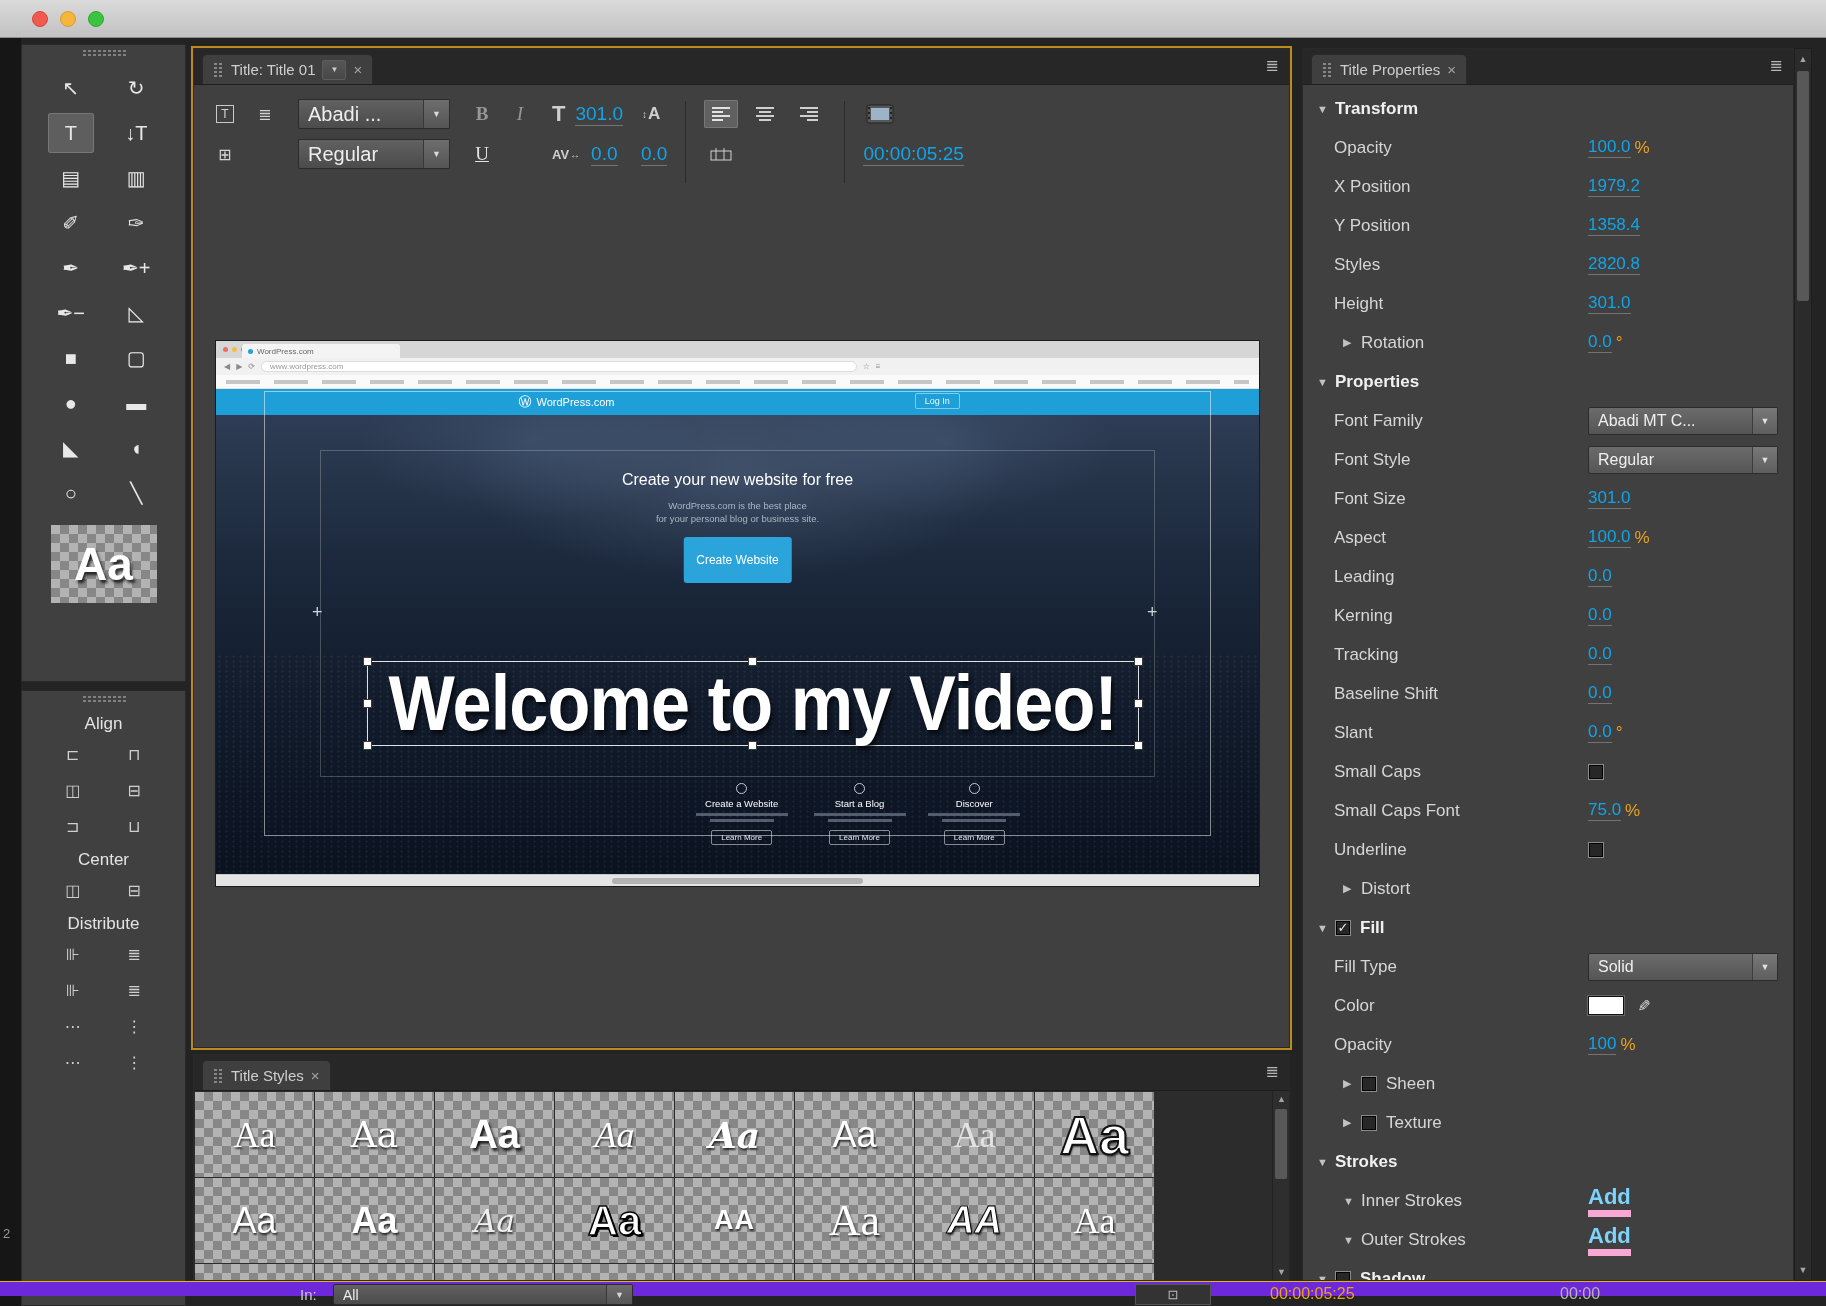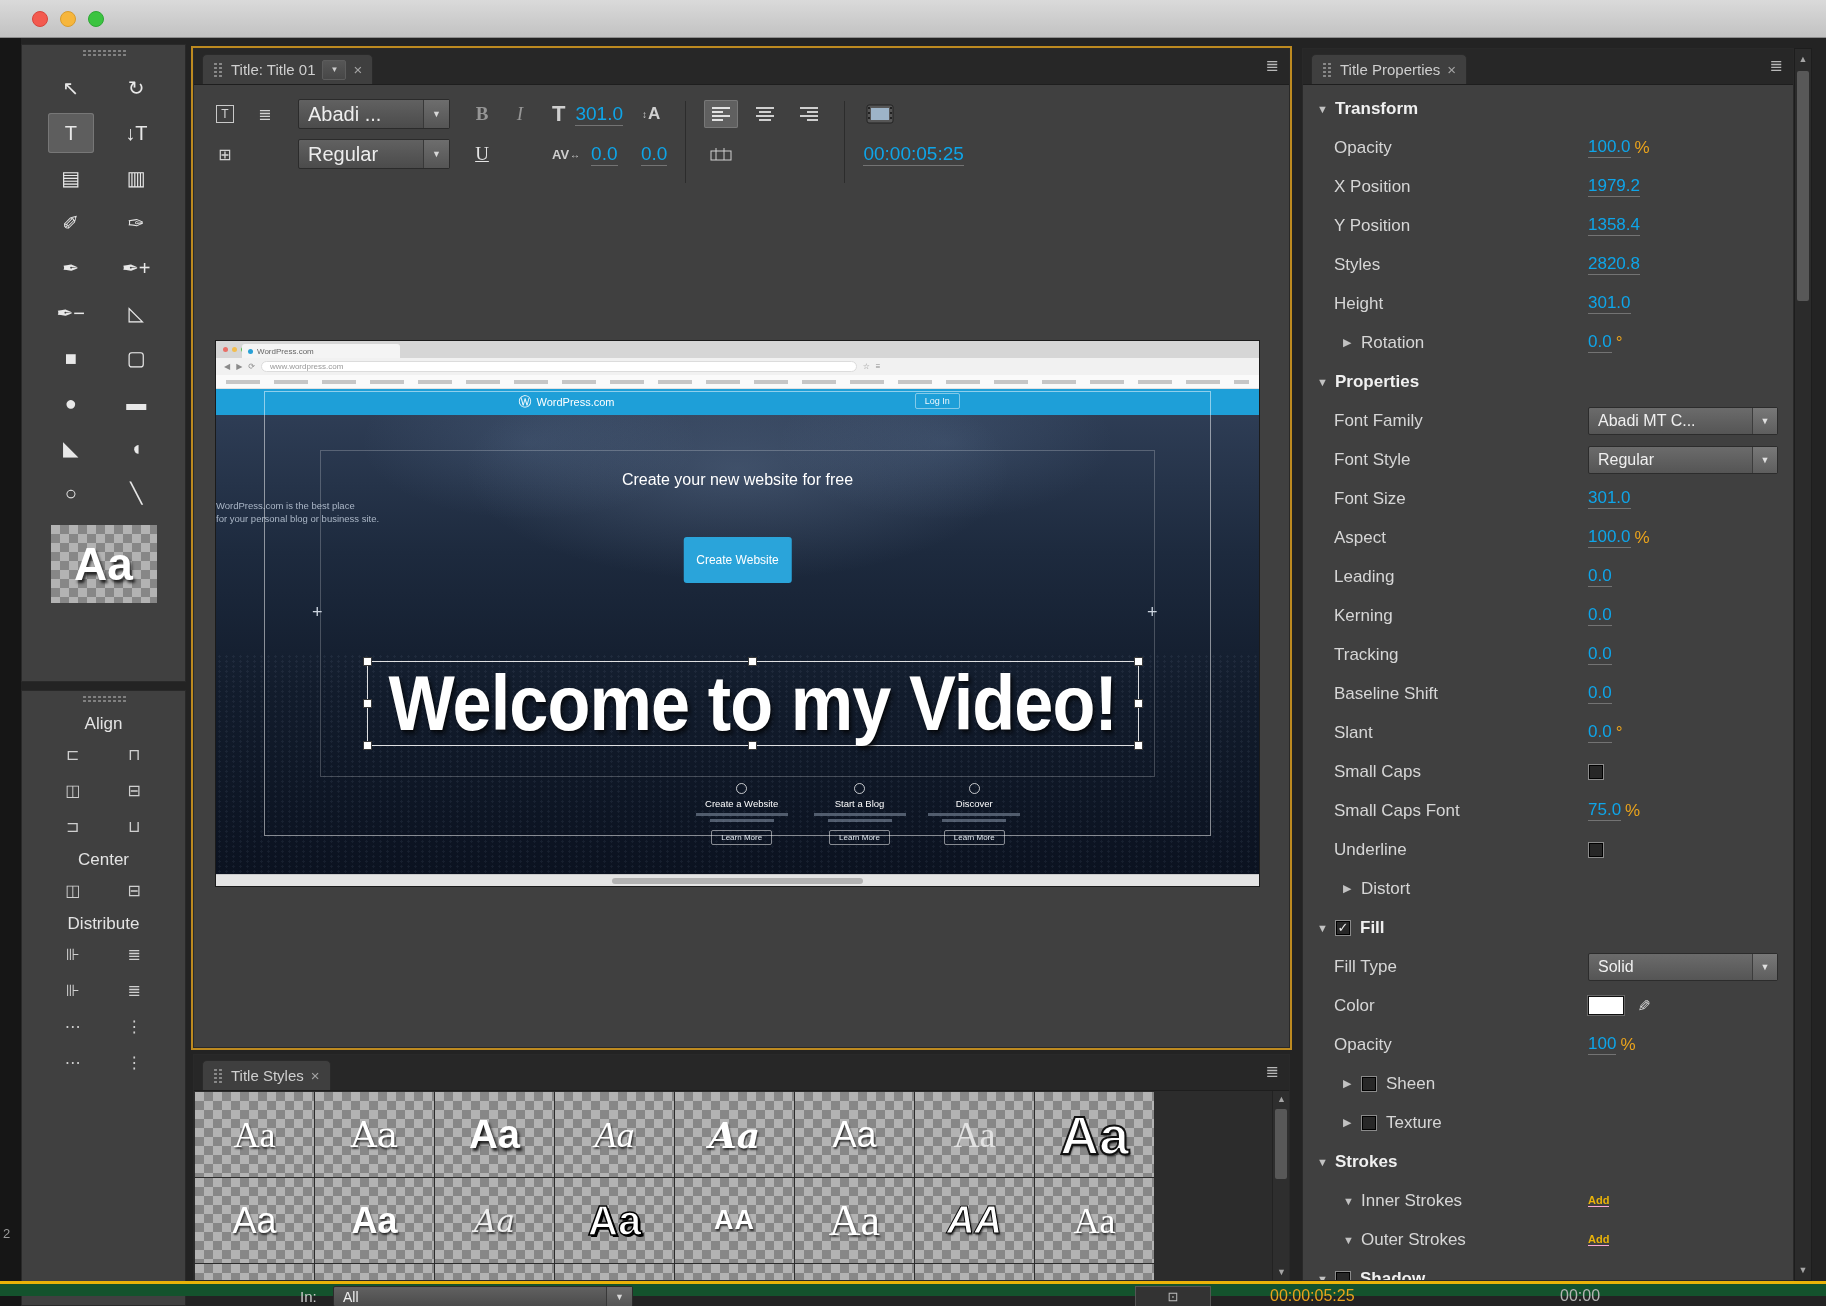--- a/index.html
+++ b/index.html
@@ -106,21 +106,21 @@
   .page-body{position:absolute;left:0;right:0;top:74px;bottom:12px;
     background:
       radial-gradient(ellipse 420px 170px at 50% 12%,rgba(150,175,210,.22),transparent 65%),
       radial-gradient(ellipse 240px 110px at 30% 6%,rgba(130,160,200,.15),transparent 70%),
       radial-gradient(ellipse 240px 110px at 70% 6%,rgba(130,160,200,.15),transparent 70%),
       linear-gradient(180deg,#2e3d55 0%,#1d2a3e 30%,#121c2c 60%,#0b1220 100%);}
   .page-body::after{content:"";position:absolute;left:0;right:0;top:52%;bottom:0;
     background-image:radial-gradient(circle,rgba(180,200,230,.3) 1px,transparent 1.4px);
     background-size:7px 5px;opacity:.22;}
   .hero-title{position:absolute;top:56px;width:100%;text-align:center;color:#fff;font-size:16px;}
-  .hero-sub{position:absolute;top:84px;width:100%;color:#aab6c6;font-size:9.5px;line-height:13px;}
+  .hero-sub{position:absolute;top:84px;width:100%;text-align:center;color:#aab6c6;font-size:9.5px;line-height:13px;}
   .hero-cta{position:absolute;top:122px;left:50%;transform:translateX(-50%);background:#2aa4da;
     color:#fff;font-size:12px;padding:16px 13px;border-radius:3px;white-space:nowrap;}
   .feature{position:absolute;top:368px;width:132px;transform:translateX(-50%);text-align:center;}
   .f-icon{width:11px;height:11px;border:1px solid rgba(255,255,255,.75);border-radius:50%;margin:0 auto 4px;}
   .f-title{color:#fff;font-size:9.5px;margin-bottom:4px;white-space:nowrap;}
   .f-bar{height:3px;background:rgba(165,180,200,.45);margin:3px auto;}
   .f-cta{display:inline-block;margin-top:5px;font-size:8px;color:#e2e9f0;
     border:1px solid rgba(255,255,255,.5);padding:2px 9px;border-radius:2px;}
   .page-scroll{position:absolute;left:0;right:0;bottom:0;height:12px;background:#e4e4e4;border-top:1px solid #c9c9c9;}
   .page-scroll i{position:absolute;left:38%;top:3px;width:24%;height:6px;background:#b2b2b2;border-radius:3px;display:block;}
@@ -180,29 +180,29 @@
     background:linear-gradient(#6b6b6b,#555);}
   .ptxt{flex:1;padding:0 9px;color:#f0f0f0;font-size:16px;white-space:nowrap;overflow:hidden;}
   .parr{width:25px;align-self:stretch;display:flex;align-items:center;justify-content:center;
     border-left:1px solid #3c3c3c;font-size:9px;color:#e0e0e0;background:linear-gradient(#787878,#5e5e5e);}
   .pcheck{width:16px;height:16px;background:#272727;border:1px solid #8b8b8b;box-shadow:inset 0 0 0 1px #000;
     display:flex;align-items:center;justify-content:center;flex:0 0 auto;}
   .pcheck.checked::after{content:"✓";color:#ececec;font-size:13px;line-height:1;}
   .pcheck.headcheck{margin-right:9px;}
   .cswatch{width:36px;height:19px;background:#fff;border:1px solid #111;box-shadow:0 0 0 1px #666;}
   .eyedrop{color:#d8d8d8;font-size:16px;margin-left:9px;transform:rotate(90deg);}
-  .addlink{color:#eab308;font-weight:bold;font-size:11px;border-bottom:1px solid #f9a8d4;}
+  .addlink{color:#7dd3fc;font-weight:bold;font-size:22px;border-bottom:7px solid #f9a8d4;}
 
   
   .vscroll{position:absolute;left:1794px;top:48px;width:18px;height:1233px;background:#2b2b2b;border:1px solid #1d1d1d;}
   .vscroll .sb-arrow{width:16px;}
   .vscroll .sb-thumb{left:2px;right:2px;}
 
   
-  .bottom-bar{position:absolute;left:0;top:1281px;width:1826px;height:15px;background:#14532d;border-top:3px solid #eab308;}
+  .bottom-bar{position:absolute;left:0;top:1281px;width:1826px;height:15px;background:#6d28d9;border-top:1px solid #eab308;}
   .in-label{position:absolute;left:300px;top:4px;color:#c9c9c9;font-size:15px;}
   .in-drop{position:absolute;left:333px;top:2px;width:300px;height:21px;}
   .in-drop .dd-txt{font-size:14px;}
   .mini-btn{position:absolute;left:1135px;top:2px;width:76px;height:21px;background:#333;border:1px solid #555;
     color:#bbb;font-size:13px;display:flex;align-items:center;justify-content:center;}
   .tc-frag{position:absolute;left:1270px;top:3px;width:92px;overflow:hidden;white-space:nowrap;
     color:#eaa31c;font-size:16px;}
   .tc-right{position:absolute;left:1560px;top:3px;color:#b5b5b5;font-size:16px;}
 </style>
 </head>

